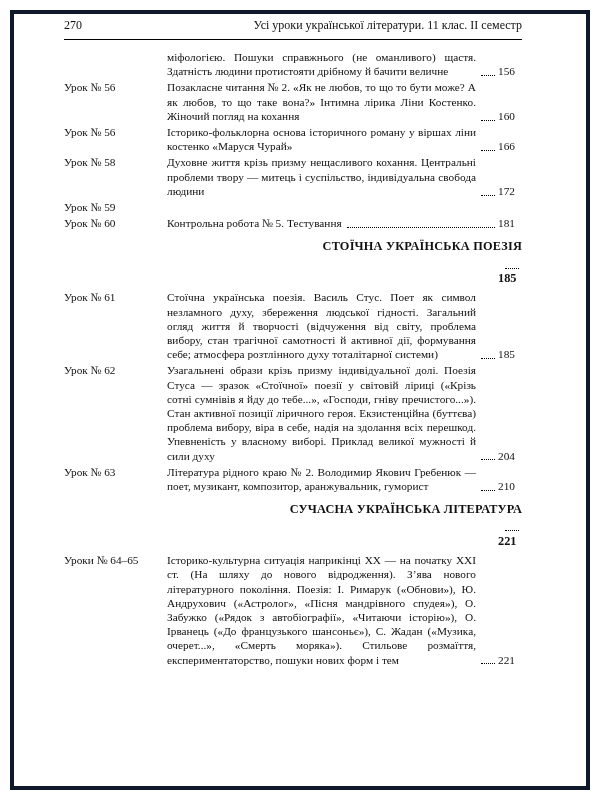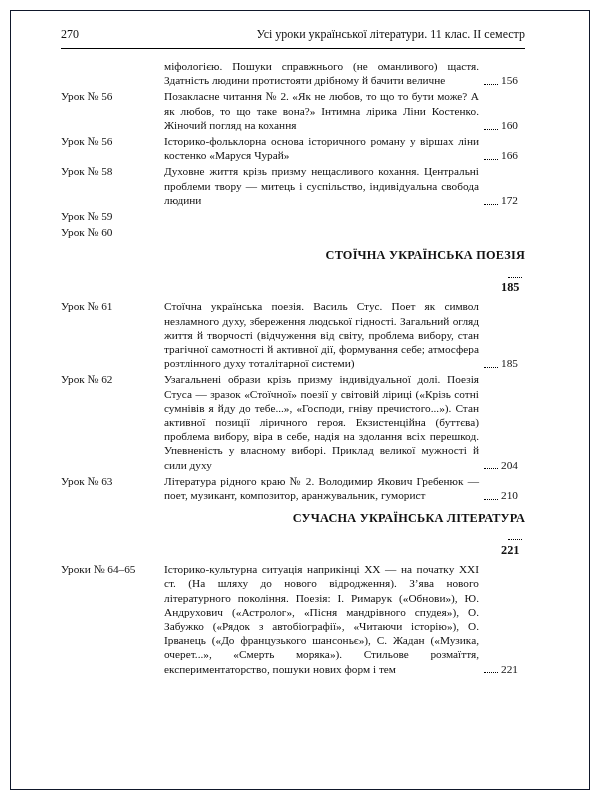--- a/index.html
+++ b/index.html
@@ -11,23 +11,23 @@
     width: 600px;
     height: 800px;
     position: relative;
     overflow: hidden;
     font-family: "Liberation Serif", serif;
     color: #111;
   }
   .page-frame {
     position: absolute;
     left: 10px; top: 10px; right: 10px; bottom: 10px;
-    border: 1px solid #0f172a;
+    border: 4px solid #0f172a;
     box-sizing: border-box;
-    padding: 16px 64px 12px 50px;
+    padding: 4px 64px 12px 50px;
     overflow: hidden;
   }
   .page-header {
     display: flex;
     justify-content: space-between;
     align-items: baseline;
     font-size: 12px;
     line-height: 15px;
   }
   .running-title { text-align: right; }
@@ -126,20 +126,25 @@
         <span class="pagenum">172</span>
       </span>
     </div>
 
     <div class="row">
       <span class="label">Урок № 59</span>
     </div>
 
     <div class="row">
       <span class="label">Урок № 60</span>
+      <span class="body">
+        <span class="text">Контрольна робота № 5. Тестування</span>
+        <span class="leader"></span>
+        <span class="pagenum">181</span>
+      </span>
     </div>
 
     <div class="section-row">
       <span class="section-title">СТОЇЧНА УКРАЇНСЬКА ПОЕЗІЯ</span>
       <span class="leader"></span>
       <span class="pagenum">185</span>
     </div>
 
     <div class="row">
       <span class="label">Урок № 61</span>

